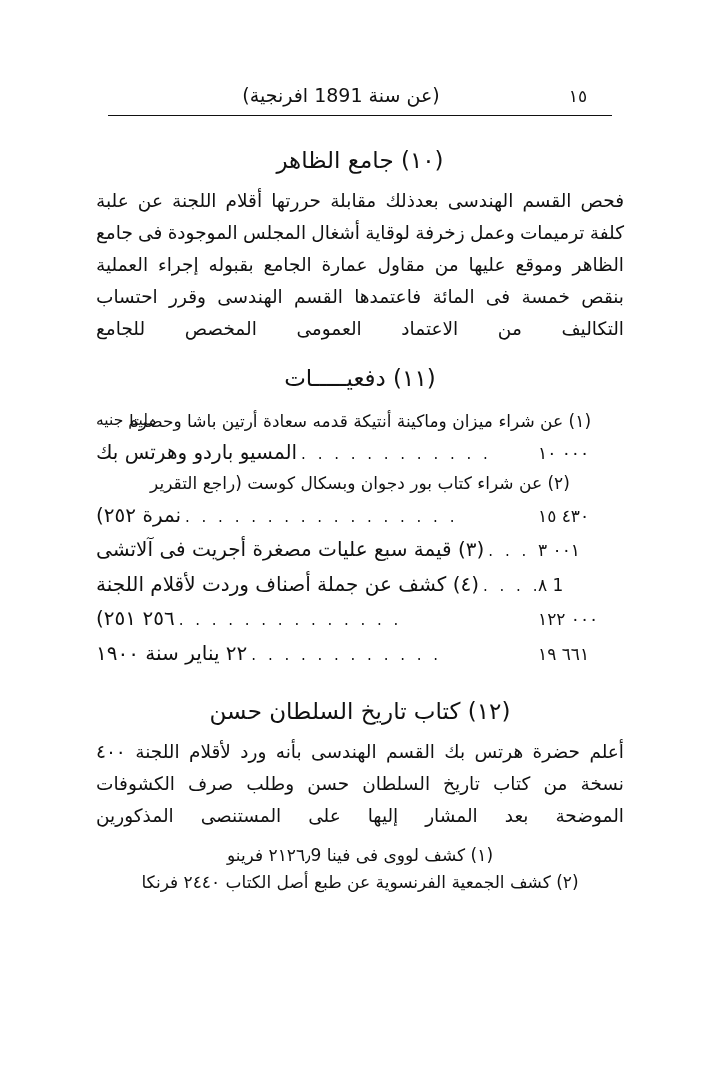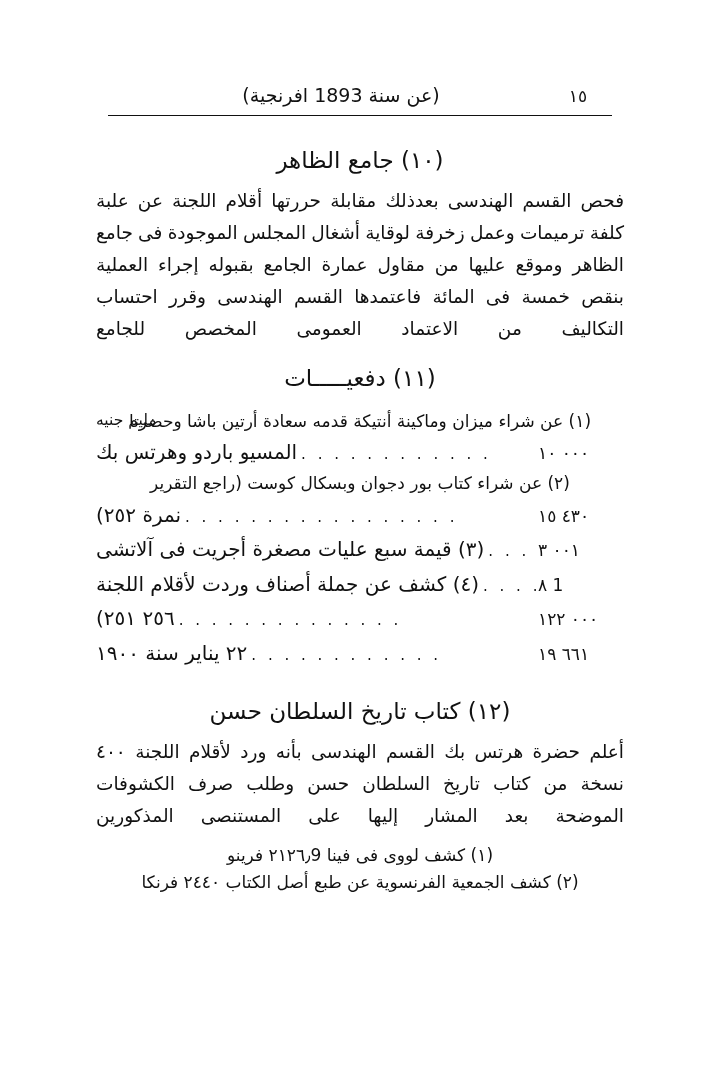--- a/index.html
+++ b/index.html
@@ -125,21 +125,21 @@
   .tight { margin-bottom: 1px; }
   .gap-s { height: 6px; }
   .gap-m { height: 14px; }
 </style>
 </head>
 <body>
 
 <div class="page">
 
   <div class="header">
-    <div class="header-center">(عن سنة 1893 افرنجية)</div>
+    <div class="header-center">(عن سنة 1891 افرنجية)</div>
     <div class="folio">١٥</div>
   </div>
   <hr class="rule">
 
   <div class="body">
 
     <div class="block">
       <div class="section-title">(١٠) جامع الظاهر</div>
       <div class="para">فحص القسم الهندسى بعدذلك مقابلة حررتها أقلام اللجنة عن علبة كلفة ترميمات وعمل زخرفة لوقاية أشغال المجلس الموجودة فى جامع الظاهر وموقع عليها من مقاول عمارة الجامع بقبوله إجراء العملية بنقص خمسة فى المائة فاعتمدها القسم الهندسى وقرر احتساب التكاليف من الاعتماد العمومى المخصص للجامع</div>
     </div>

